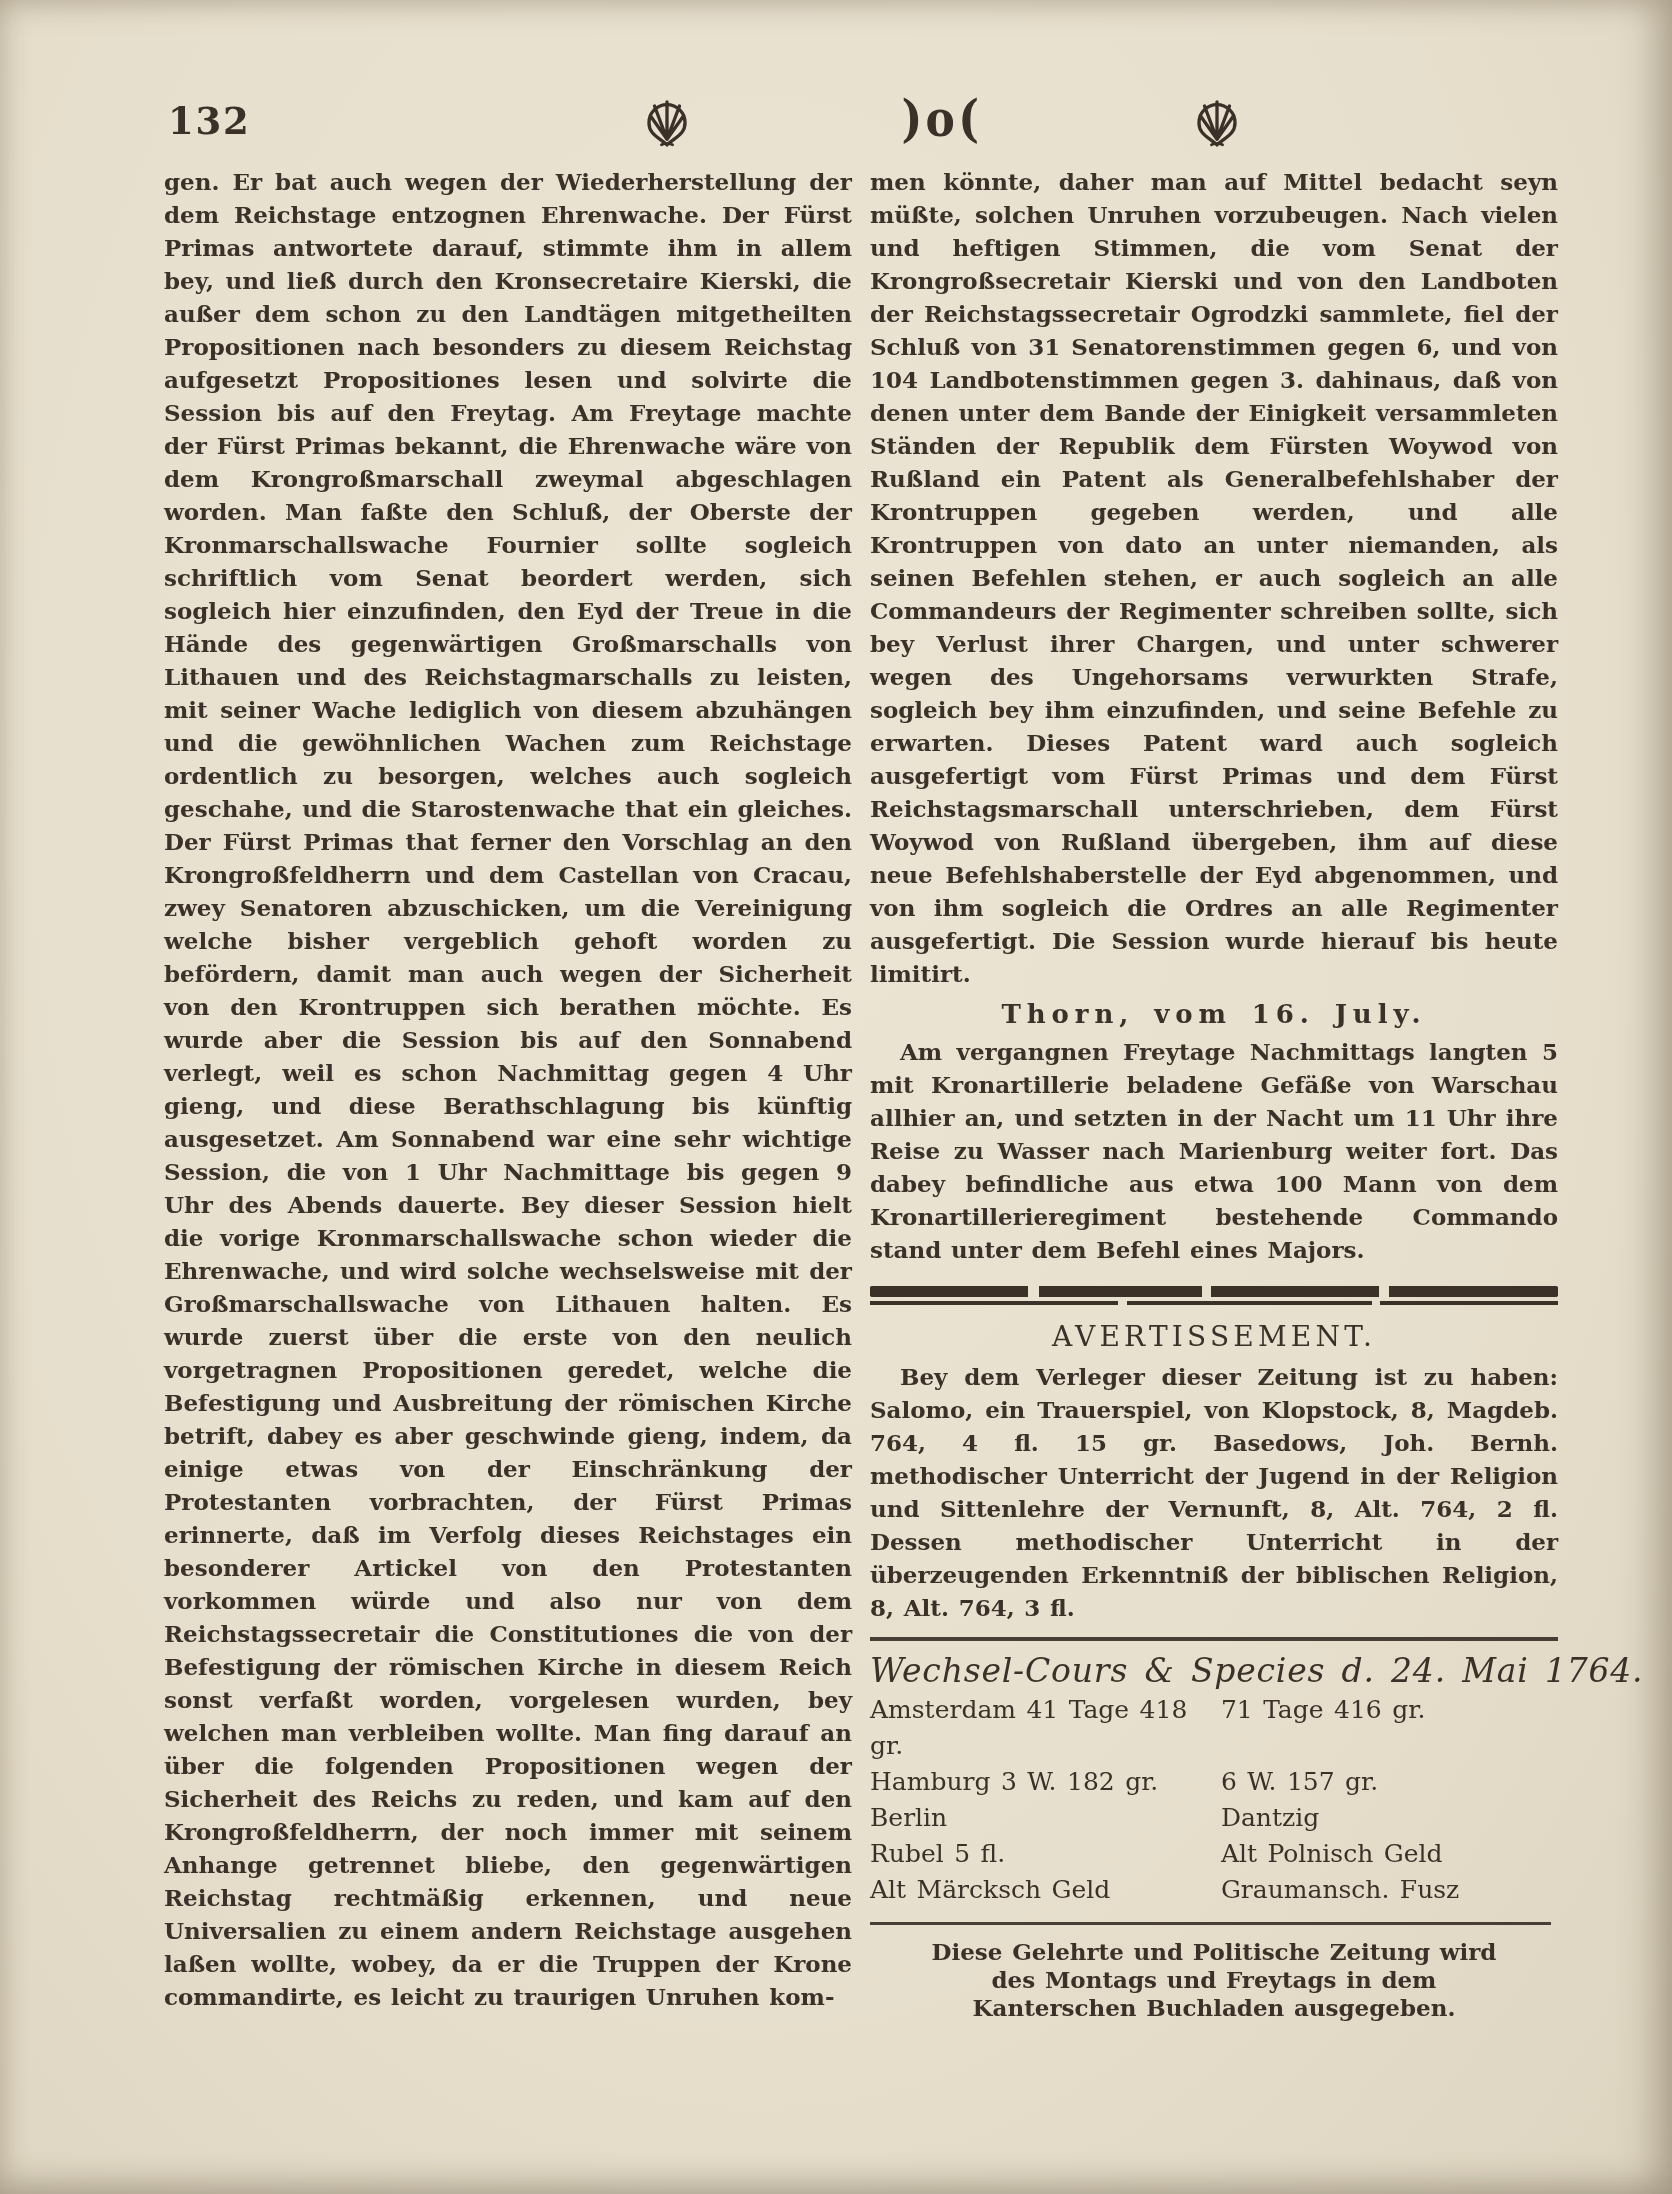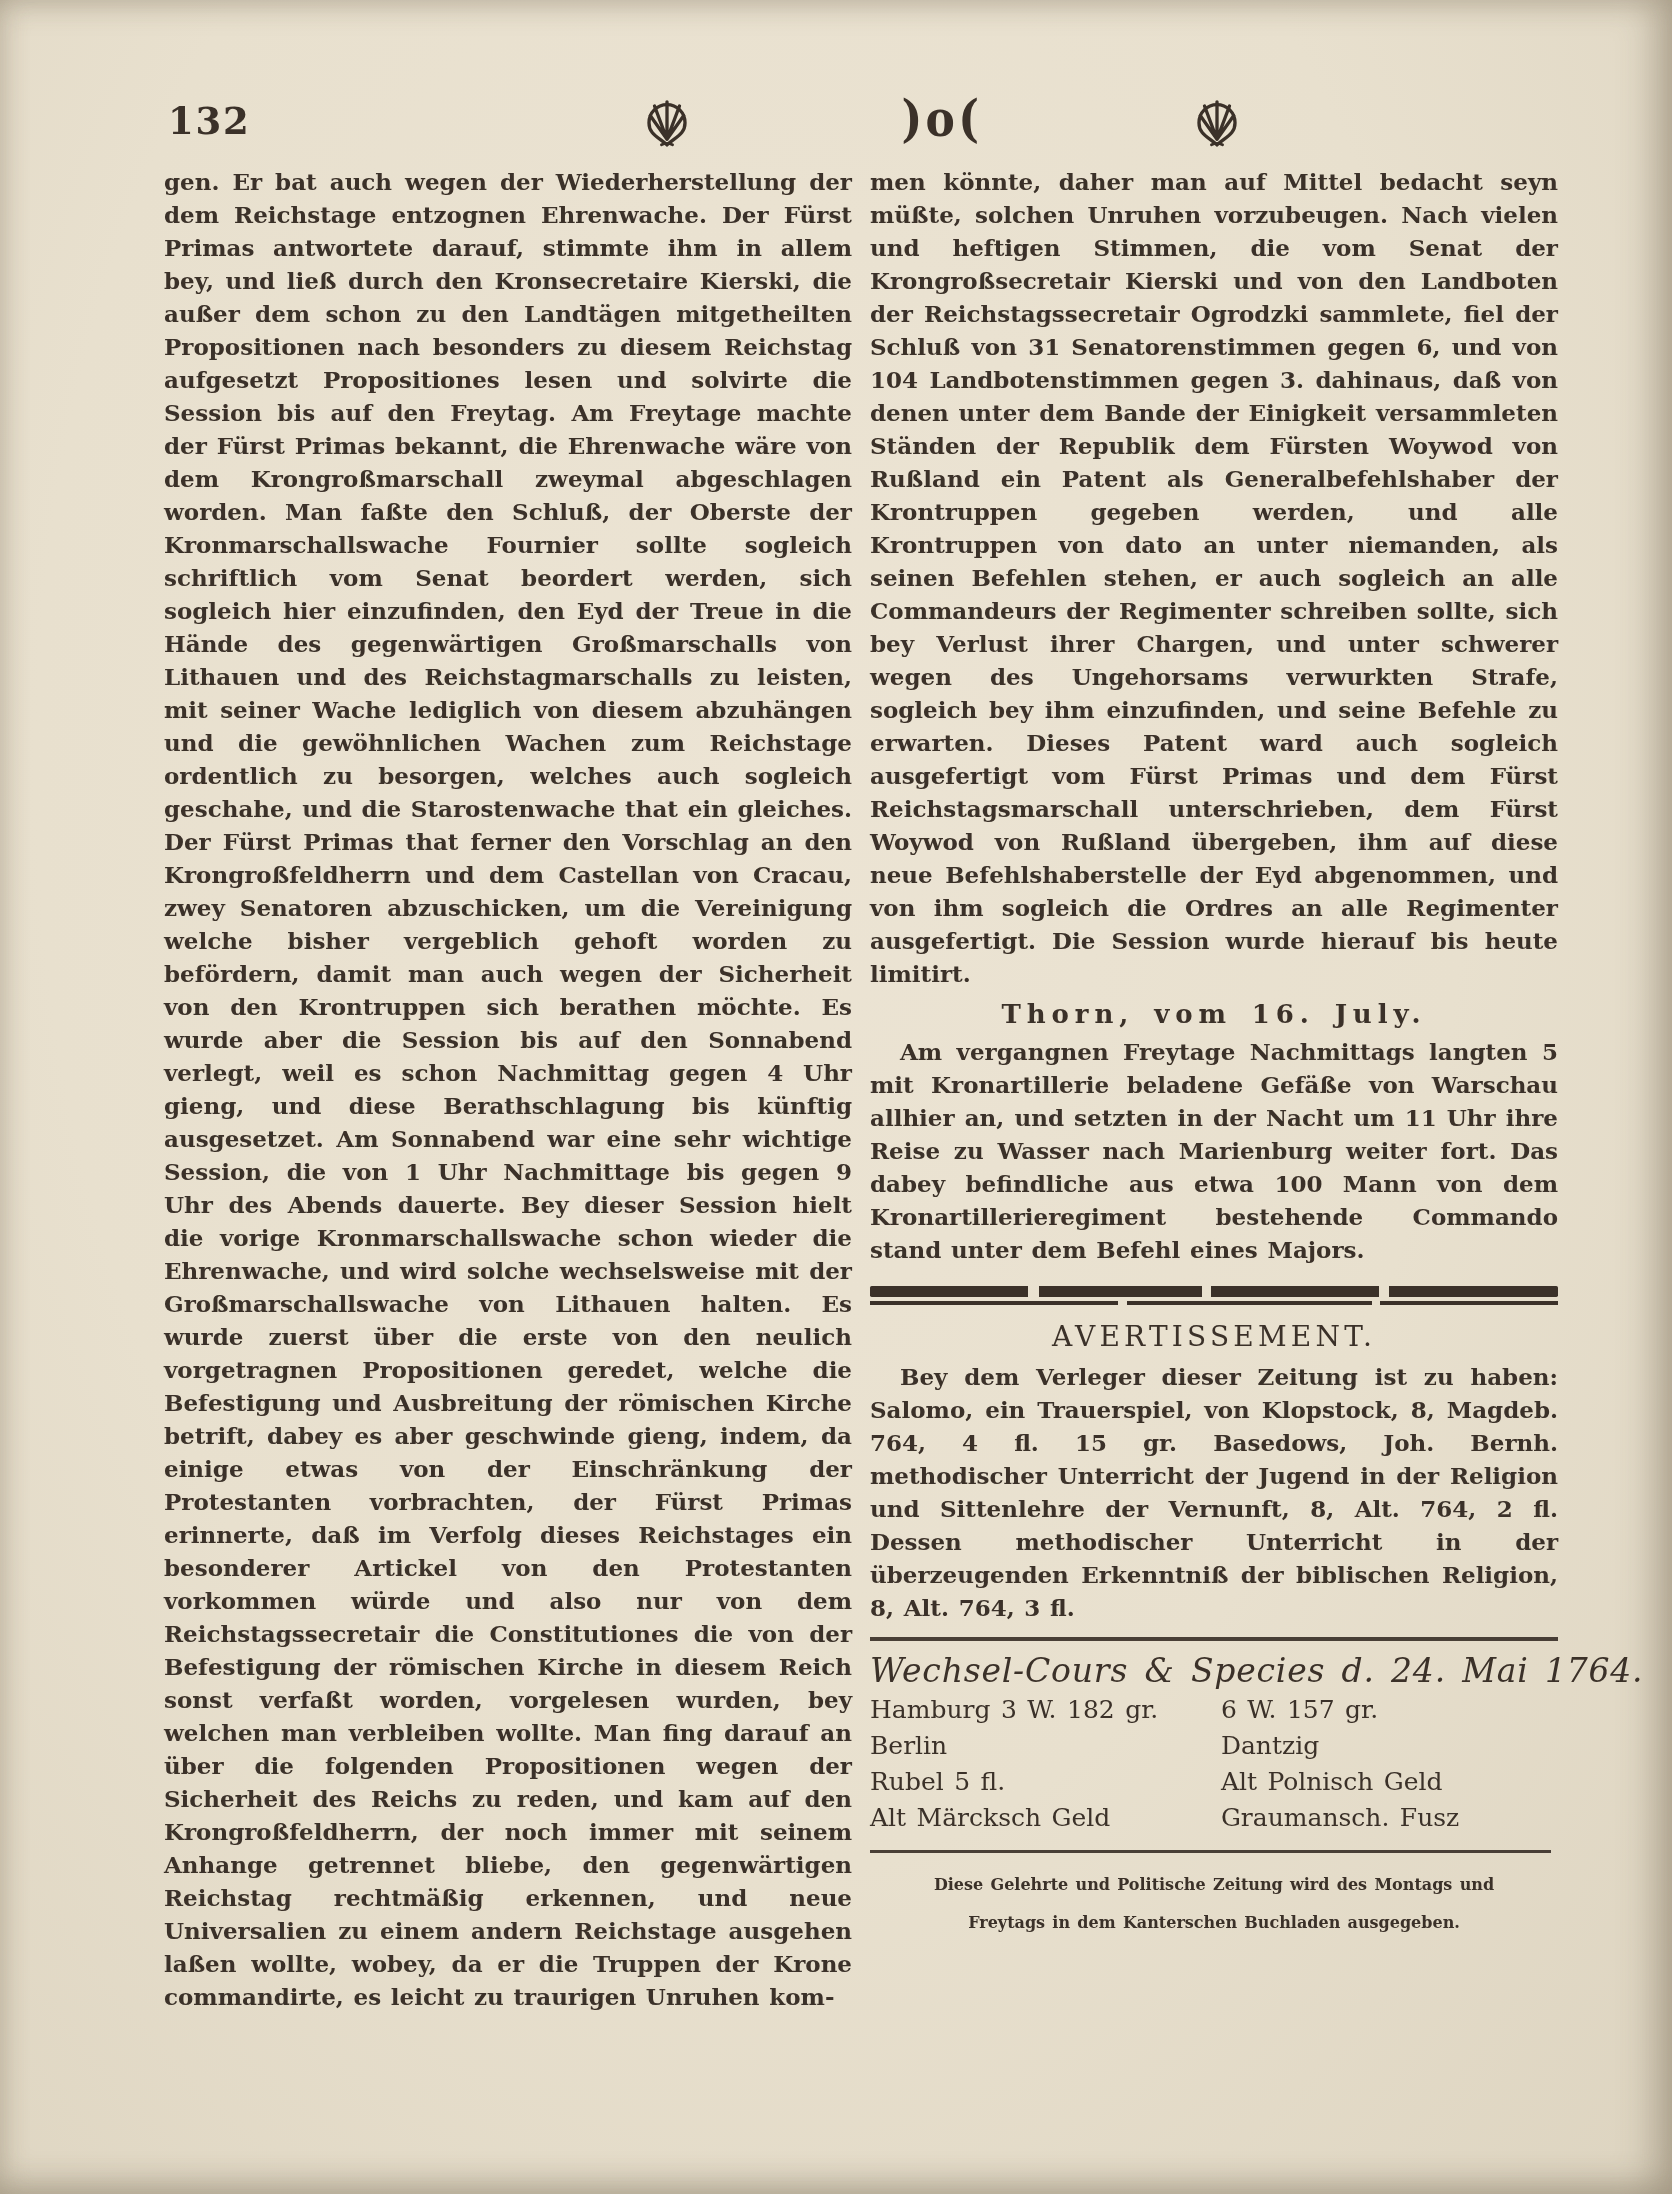--- a/index.html
+++ b/index.html
@@ -90,21 +90,21 @@
     font-weight:normal;font-family:"DejaVu Serif", serif;
     font-size:25px;line-height:36px;text-align:left;word-spacing:2.5px;
   }
   .exchange-row{display:flex;}
   .exchange-row .cell-left{flex:0 0 51%;}
   .exchange-row .cell-right{flex:1;}
   
   .paper-footer{
     margin-top:13px;
     text-align:center;font-weight:bold;
-    font-size:16px;line-height:38px;
+    font-size:23px;line-height:28px;
     padding:0 50px;
   }
 </style>
 </head>
 <body>
 
 <div class="page">
 
   <div class="page-number">132</div>
 
@@ -147,20 +147,24 @@
 
     <h3 class="avert-heading">AVERTISSEMENT.</h3>
     <p class="indent">Bey dem Verleger dieser Zeitung ist zu haben: Salomo, ein Trauerspiel, von Klopstock, 8, Magdeb. 764, 4 fl. 15 gr. Basedows, Joh. Bernh. methodischer Unterricht der Jugend in der Religion und Sittenlehre der Vernunft, 8, Alt. 764, 2 fl. Dessen methodischer Unterricht in der überzeugenden Erkenntniß der biblischen Religion, 8, Alt. 764, 3 fl.</p>
 
     <hr class="thin-rule">
 
     <h3 class="wechsel-heading">Wechsel-Cours &amp; Species d. 24. Mai 1764.</h3>
 
     <div class="exchange">
       <div class="exchange-row">
+        <span class="cell-left">Amsterdam 41 Tage 418 gr.</span>
+        <span class="cell-right">71 Tage 416 gr.</span>
+      </div>
+      <div class="exchange-row">
         <span class="cell-left">Hamburg 3 W.  182 gr.</span>
         <span class="cell-right">6 W.  157 gr.</span>
       </div>
       <div class="exchange-row">
         <span class="cell-left">Berlin</span>
         <span class="cell-right">Dantzig</span>
       </div>
       <div class="exchange-row">
         <span class="cell-left">Rubel  5  fl.</span>
         <span class="cell-right">Alt Polnisch Geld</span>

